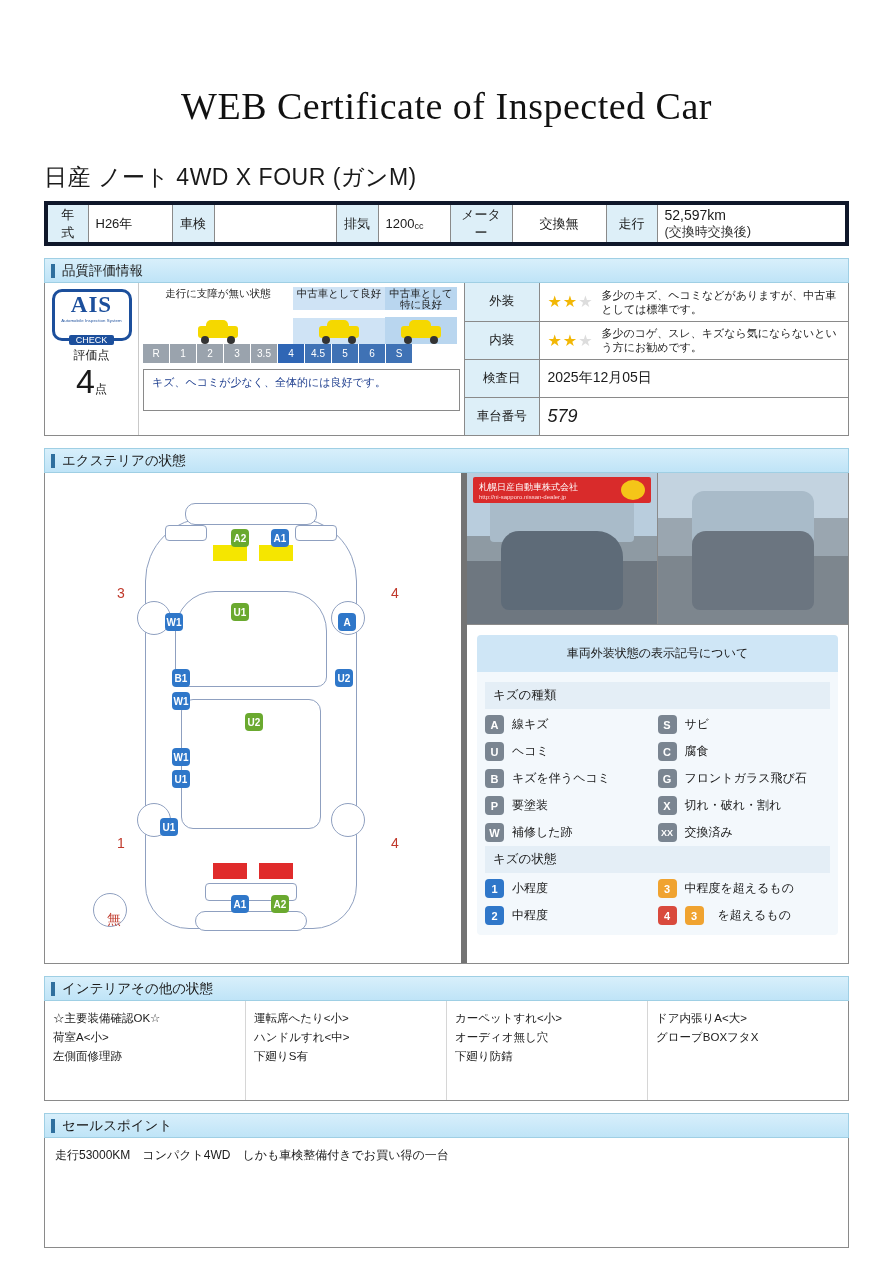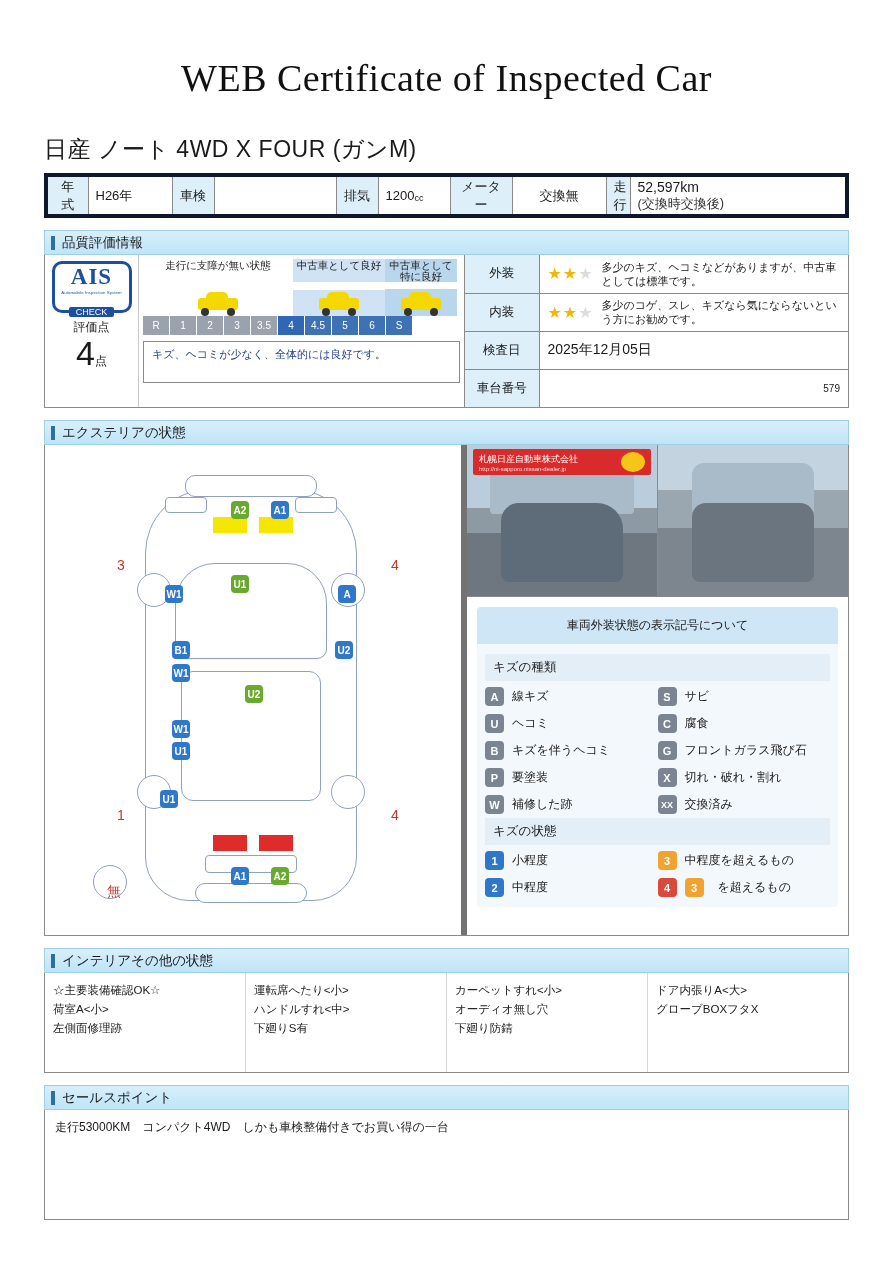--- a/index.html
+++ b/index.html
@@ -13,21 +13,21 @@
   }
   .page { position: relative; width: 893px; height: 1263px; padding: 0 44px; }
 
   
   .doc-title {
     text-align: center;
     font-family: "Liberation Serif", serif;
     font-size: 38px;
     font-weight: normal;
     letter-spacing: .5px;
-    padding-top: 56px;
+    padding-top: 84px;
     color: #111;
   }
   .car-name {
     font-size: 23px;
     padding-top: 34px;
     padding-bottom: 8px;
     letter-spacing: .5px;
   }
 
   
@@ -106,21 +106,21 @@
   .q-right { flex: 1; }
   .q-right table { width: 100%; border-collapse: collapse; font-size: 12.5px; }
   .q-right td { border-bottom: 1px solid #8a8a8a; border-right: 1px solid #8a8a8a; height: 38px; padding: 2px 8px; vertical-align: middle; }
   .q-right tr:last-child td { border-bottom: none; }
   .q-right td:last-child { border-right: none; }
   .qr-label { background: #ddeff8; width: 74px; text-align: center; }
   .stars { color: #f2b705; font-size: 16px; letter-spacing: 1px; }
   .stars .off { color: #ddd; }
   .star-cell { display: flex; align-items: center; gap: 8px; }
   .star-note { font-size: 11px; line-height: 14px; }
-  .center-val { text-align: right; font-size: 10px; }
+  .center-val { text-align: left; font-size: 18px; font-style: italic; }
 
   
   .ext-wrap { width: 805px; display: flex; border: 1px solid #8a8a8a; border-top: none; }
   .diagram { width: 422px; border-right: 6px solid #737373; position: relative; height: 490px; background:#fff; }
   .right-col { flex: 1; }
   .photos { display: flex; height: 152px; border-bottom: 1px solid #8a8a8a; }
   .photo { flex: 1; position: relative; overflow: hidden; }
   .photo.ph1 { background: linear-gradient(#b9cddd 0 42%, #8e9aa3 42% 58%, #6e7780 58% 100%); }
   .photo.ph2 { background: linear-gradient(#c3d3e0 0 30%, #9aa6b0 30% 55%, #7d868e 55% 100%); border-left: 1px solid #8a8a8a;}
   .banner {
@@ -189,21 +189,21 @@
       <td class="spec-label">年式</td>
       <td class="spec-val" style="width:84px">H26年</td>
       <td class="spec-label" style="width:42px">車検</td>
       <td class="spec-val" style="width:122px"></td>
       <td class="spec-label">排気</td>
       <td class="spec-val" style="width:72px">
         <span>1200</span><span class="cc-small">cc</span>
       </td>
       <td class="spec-label" style="width:62px">メーター</td>
       <td class="spec-val" style="width:94px;text-align:center">交換無</td>
-      <td class="spec-label" style="width:24px">走行</td>
+      <td class="spec-label" style="width:51px">走行</td>
       <td class="spec-val run-cell">
         <div class="run-main">52,597km</div>
         <div class="run-sub">
           <span>(交換時</span>
           <span>交換後</span>
           <span>)</span>
         </div>
       </td>
     </tr>
   </tbody>

